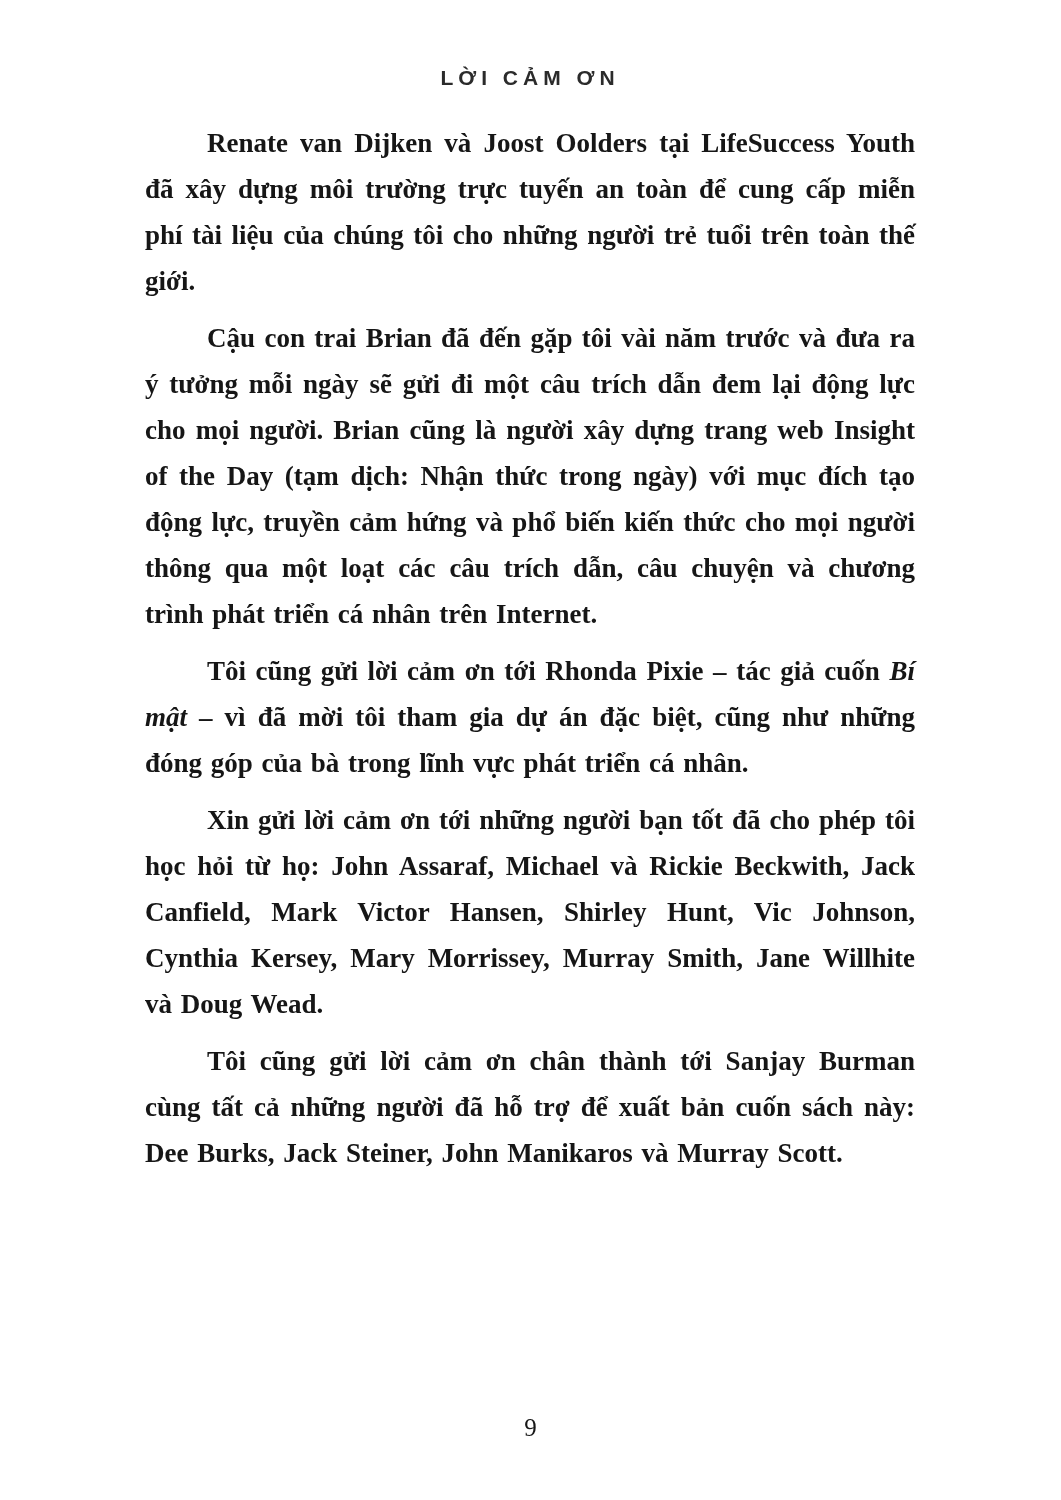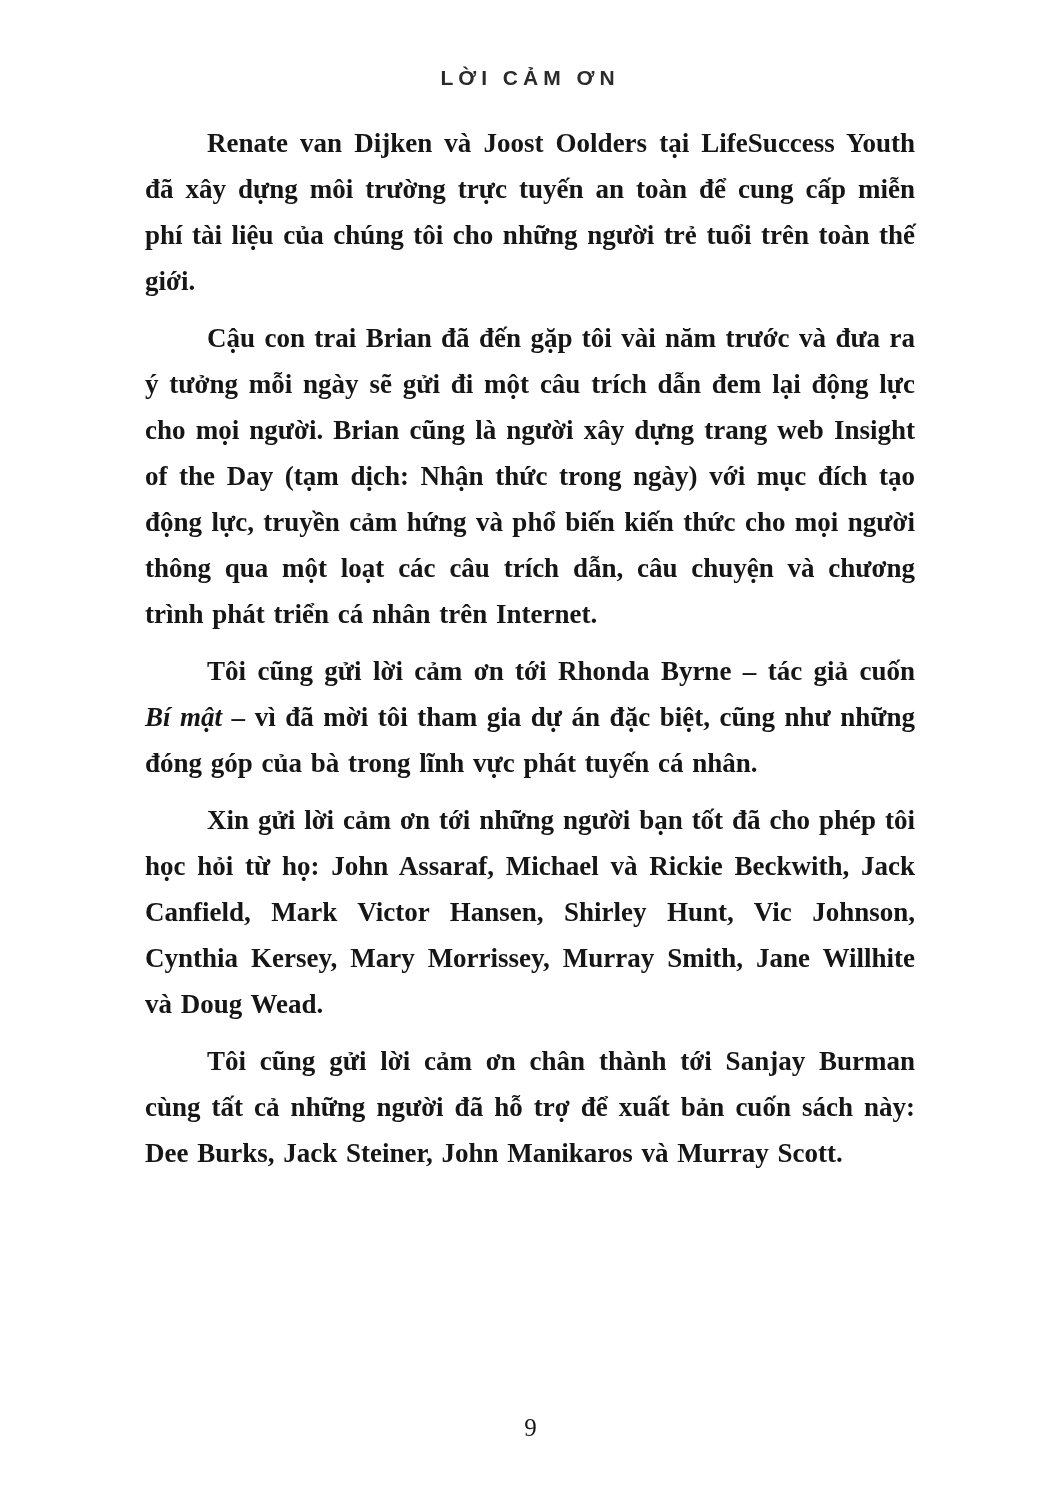--- a/index.html
+++ b/index.html
@@ -61,19 +61,19 @@
   </style>
 </head>
 <body>
 
 <div class="page">
   <div class="chapter-header">LỜI CẢM ƠN</div>
 
   <div class="content" id="content">
       <p><span>Renate van Dijken và Joost Oolders tại LifeSuccess Youth đã xây dựng môi trường trực tuyến an toàn để cung cấp miễn phí tài liệu của chúng tôi cho những người trẻ tuổi trên toàn thế giới.</span></p>
       <p><span>Cậu con trai Brian đã đến gặp tôi vài năm trước và đưa ra ý tưởng mỗi ngày sẽ gửi đi một câu trích dẫn đem lại động lực cho mọi người. Brian cũng là người xây dựng trang web Insight of the Day (tạm dịch: Nhận thức trong ngày) với mục đích tạo động lực, truyền cảm hứng và phổ biến kiến thức cho mọi người thông qua một loạt các câu trích dẫn, câu chuyện và chương trình phát triển cá nhân trên Internet.</span></p>
-      <p><span>Tôi cũng gửi lời cảm ơn tới Rhonda Byrne – tác giả cuốn </span><span class="it">Bí mật</span><span> – vì đã mời tôi tham gia dự án đặc biệt, cũng như những đóng góp của bà trong lĩnh vực phát tuyến cá nhân.</span></p>
+      <p><span>Tôi cũng gửi lời cảm ơn tới Rhonda Pixie – tác giả cuốn </span><span class="it">Bí mật</span><span> – vì đã mời tôi tham gia dự án đặc biệt, cũng như những đóng góp của bà trong lĩnh vực phát triển cá nhân.</span></p>
       <p><span>Xin gửi lời cảm ơn tới những người bạn tốt đã cho phép tôi học hỏi từ họ: John Assaraf, Michael và Rickie Beckwith, Jack Canfield, Mark Victor Hansen, Shirley Hunt, Vic Johnson, Cynthia Kersey, Mary Morrissey, Murray Smith, Jane Willhite và Doug Wead.</span></p>
       <p><span>Tôi cũng gửi lời cảm ơn chân thành tới Sanjay Burman cùng tất cả những người đã hỗ trợ để xuất bản cuốn sách này: Dee Burks, Jack Steiner, John Manikaros và Murray Scott.</span></p>
     </div>
 
   <div class="page-number">9</div>
 </div>
 
 </body></html>

